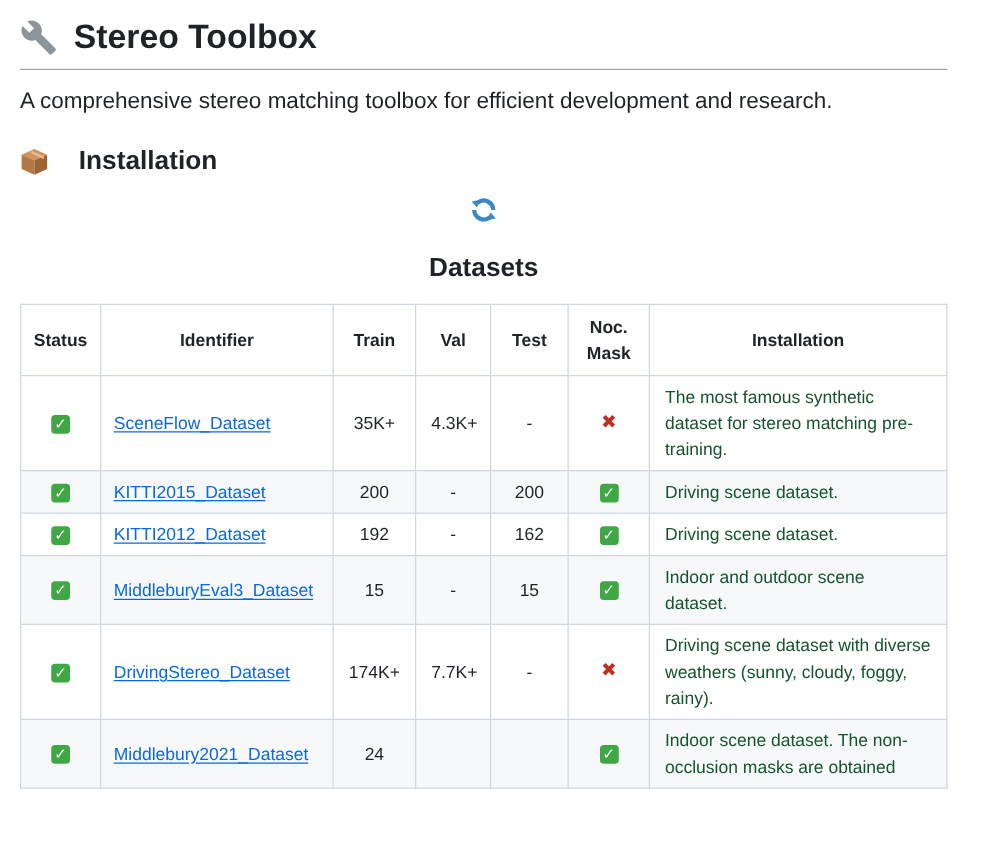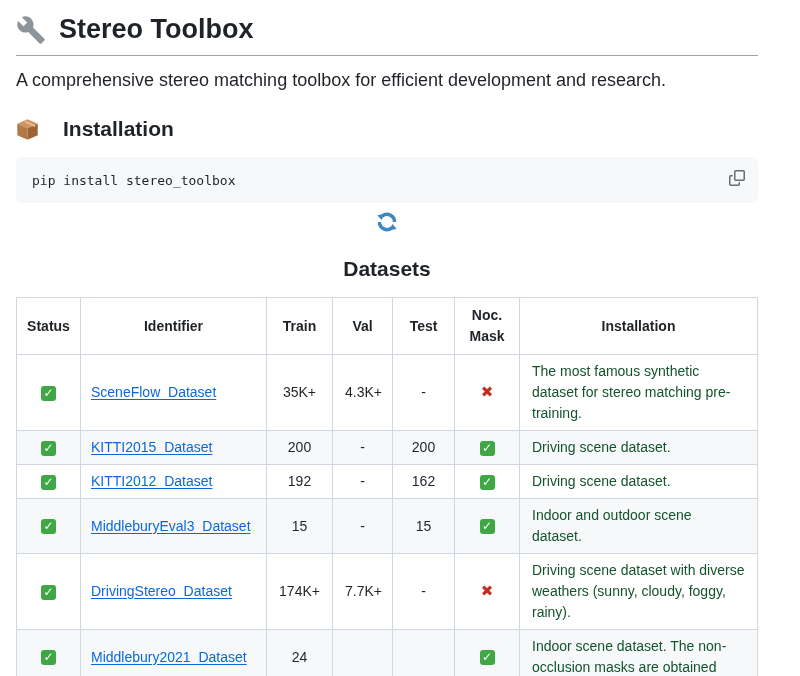--- a/index.html
+++ b/index.html
@@ -106,31 +106,20 @@
       <svg width="23" height="23" viewBox="0 0 36 36" aria-hidden="true">
         <polygon points="18,2 34,9 18,16 2,9" fill="#cd9460"></polygon>
         <polygon points="2,9 18,16 18,34 2,27" fill="#b27946"></polygon>
         <polygon points="34,9 18,16 18,34 34,27" fill="#9c6334"></polygon>
         <polygon points="14,3.8 30,10.8 30,14.6 14,7.6" fill="#e8b98a"></polygon>
       </svg>
     </span>
     <span>Installation</span>
   </h2>
 
-  <div class="codeblock">
-    <code>pip install stereo_toolbox</code>
-    <button class="copy-btn" title="Copy">
-      <span>
-        <svg width="16" height="16" viewBox="0 0 16 16" aria-hidden="true" fill="#656d76">
-          <path d="M0 6.75C0 5.784.784 5 1.75 5h1.5a.75.75 0 0 1 0 1.5h-1.5a.25.25 0 0 0-.25.25v7.5c0 .138.112.25.25.25h7.5a.25.25 0 0 0 .25-.25v-1.5a.75.75 0 0 1 1.5 0v1.5A1.75 1.75 0 0 1 9.25 16h-7.5A1.75 1.75 0 0 1 0 14.25Z"></path>
-          <path d="M5 1.75C5 .784 5.784 0 6.75 0h7.5C15.216 0 16 .784 16 1.75v7.5A1.75 1.75 0 0 1 14.25 11h-7.5A1.75 1.75 0 0 1 5 9.25Zm1.75-.25a.25.25 0 0 0-.25.25v7.5c0 .138.112.25.25.25h7.5a.25.25 0 0 0 .25-.25v-7.5a.25.25 0 0 0-.25-.25Z"></path>
-        </svg>
-      </span>
-    </button>
-  </div>
 
   <h2 class="section section-datasets">
     <span class="icon-box">
       <svg width="22" height="22" viewBox="0 0 32 32" aria-hidden="true">
         <g fill="none" stroke="#3b88c3" stroke-width="5">
           <path d="M27 16 A11 11 0 0 0 9 7.5"></path>
           <path d="M5 16 A11 11 0 0 0 23 24.5"></path>
         </g>
         <polygon points="2,6 13,4 8,13" fill="#3b88c3"></polygon>
         <polygon points="30,26 19,28 24,19" fill="#3b88c3"></polygon>

